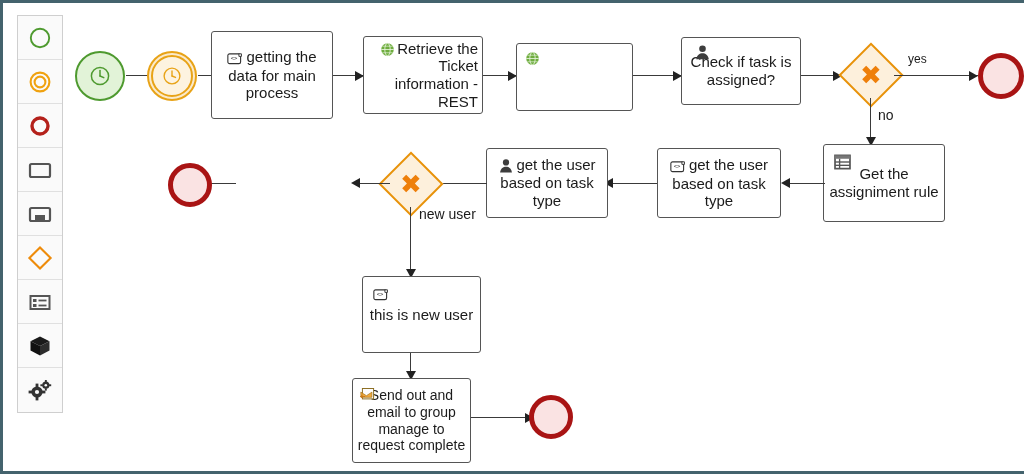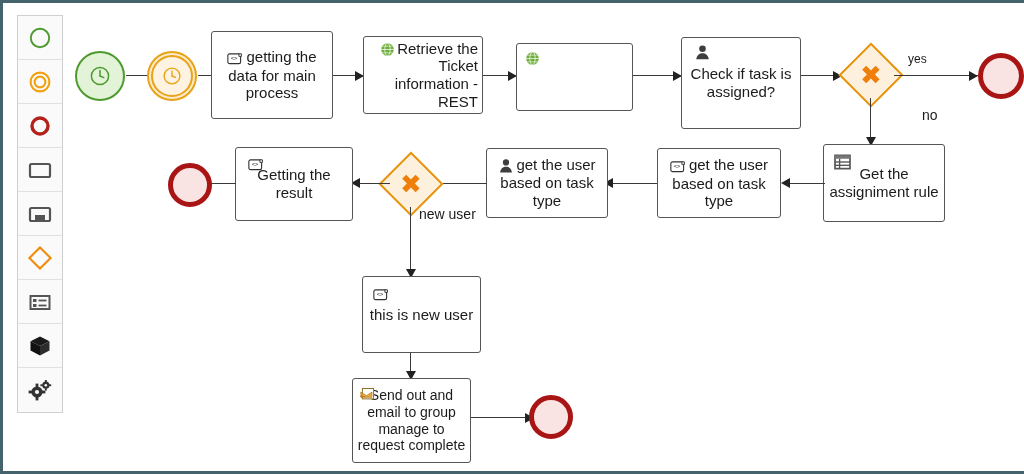--- a/index.html
+++ b/index.html
@@ -205,21 +205,21 @@
           <line x1="1.6" y1="10" x2="18.4" y2="10" stroke="#e9f5e0" stroke-width="1.1"></line>
           <line x1="3" y1="5.6" x2="17" y2="5.6" stroke="#e9f5e0" stroke-width="0.9"></line>
           <line x1="3" y1="14.4" x2="17" y2="14.4" stroke="#e9f5e0" stroke-width="0.9"></line>
         </svg>
       </span>
     </div>
 
     <div class="ln lnh" style="left:570px;top:72px;width:48px;"></div>
     <div class="arw arw-r" style="left:610px;top:68px;"></div>
 
-    <div class="node task" style="left:618px;top:34px;width:120px;height:92px;font-size:15px;">
+    <div class="node task" style="left:618px;top:34px;width:120px;height:68px;font-size:15px;">
       <span class="tlabel">
         <svg class="ticon" width="17" height="17" viewBox="0 0 20 20" style="position:absolute;left:12px;top:6px;">
           <circle cx="10" cy="5.6" r="3.9" fill="#3d3d3d"></circle>
           <path d="M2.6 18 c0.8 -5 4 -7 7.4 -7 s6.6 2 7.4 7 z" fill="#3d3d3d"></path>
         </svg><span>Check if task is assigned?</span>
       </span>
     </div>
 
     <div class="ln lnh" style="left:738px;top:72px;width:40px;"></div>
     <div class="arw arw-r" style="left:770px;top:68px;"></div>
@@ -230,21 +230,21 @@
     </div>
 
     <div class="ln lnh" style="left:831px;top:72px;width:84px;"></div>
     <div class="arw arw-r" style="left:906px;top:68px;"></div>
     <div class="flabel" style="left:845px;top:49px;font-size:12px;">yes</div>
 
     <div class="node ev ev-end" style="left:915px;top:50px;width:46px;height:46px;"></div>
 
     <div class="ln lnv" style="left:807px;top:95px;height:44px;"></div>
     <div class="arw arw-d" style="left:803px;top:134px;"></div>
-    <div class="flabel" style="left:815px;top:104px;font-size:14px;margin-left:44px;">no</div>
+    <div class="flabel" style="left:815px;top:104px;font-size:14px;">no</div>
 
     <div class="node task" style="left:760px;top:141px;width:122px;height:78px;font-size:15px;">
       <span class="tlabel">
         <svg class="ticon" width="17" height="16" viewBox="0 0 20 18" style="position:absolute;left:10px;top:9px;">
           <rect x="1.2" y="1.2" width="17.6" height="15.6" fill="#fff" stroke="#555" stroke-width="2"></rect>
           <rect x="1.2" y="1.2" width="17.6" height="4" fill="#777"></rect>
           <line x1="1.2" y1="9" x2="18.8" y2="9" stroke="#555" stroke-width="1.6"></line>
           <line x1="1.2" y1="12.9" x2="18.8" y2="12.9" stroke="#555" stroke-width="1.6"></line>
           <line x1="6.6" y1="5.2" x2="6.6" y2="16.8" stroke="#555" stroke-width="1.6"></line>
         </svg><span>Get the assigniment rule</span>
@@ -280,29 +280,20 @@
     <div class="arw arw-l" style="left:366px;top:175px;"></div>
 
     <div class="gwwrap" style="left:325px;top:158px;">
       <div class="gw"></div>
       <div class="gw-x">✖</div>
     </div>
 
     <div class="ln lnh" style="left:293px;top:180px;width:34px;"></div>
     <div class="arw arw-l" style="left:288px;top:175px;"></div>
 
-    <div class="node task" style="left:172px;top:144px;width:118px;height:74px;font-size:15px;">
-      <span class="tlabel">
-        <svg class="ticon" width="17" height="17" viewBox="0 0 20 20" style="position:absolute;left:12px;top:8px;">
-          <path d="M3 4.5 h11 a2 2 0 0 1 2 2 v7.5 a2 2 0 0 1 -2 2 h-11 a2 2 0 0 1 -2 -2 v-7.5 a2 2 0 0 1 2 -2 z" fill="#fff" stroke="#333" stroke-width="1.3"></path>
-          <path d="M14 4.5 h3 v3 h-3 z" fill="#fff" stroke="#333" stroke-width="1.1"></path>
-          <text x="8.2" y="12" font-size="6.5" fill="#333" text-anchor="middle" font-family="DejaVu Sans Mono, monospace">&lt;&gt;</text>
-        </svg><span>Getting the result</span>
-      </span>
-    </div>
 
     <div class="ln lnh" style="left:140px;top:180px;width:33px;"></div>
     <div class="arw arw-l" style="left:134px;top:175px;"></div>
 
     <div class="node ev ev-end" style="left:105px;top:160px;width:44px;height:44px;"></div>
 
     <div class="ln lnv" style="left:347px;top:204px;height:68px;"></div>
     <div class="arw arw-d" style="left:343px;top:266px;"></div>
     <div class="flabel" style="left:356px;top:203px;font-size:14px;">new user</div>
 

